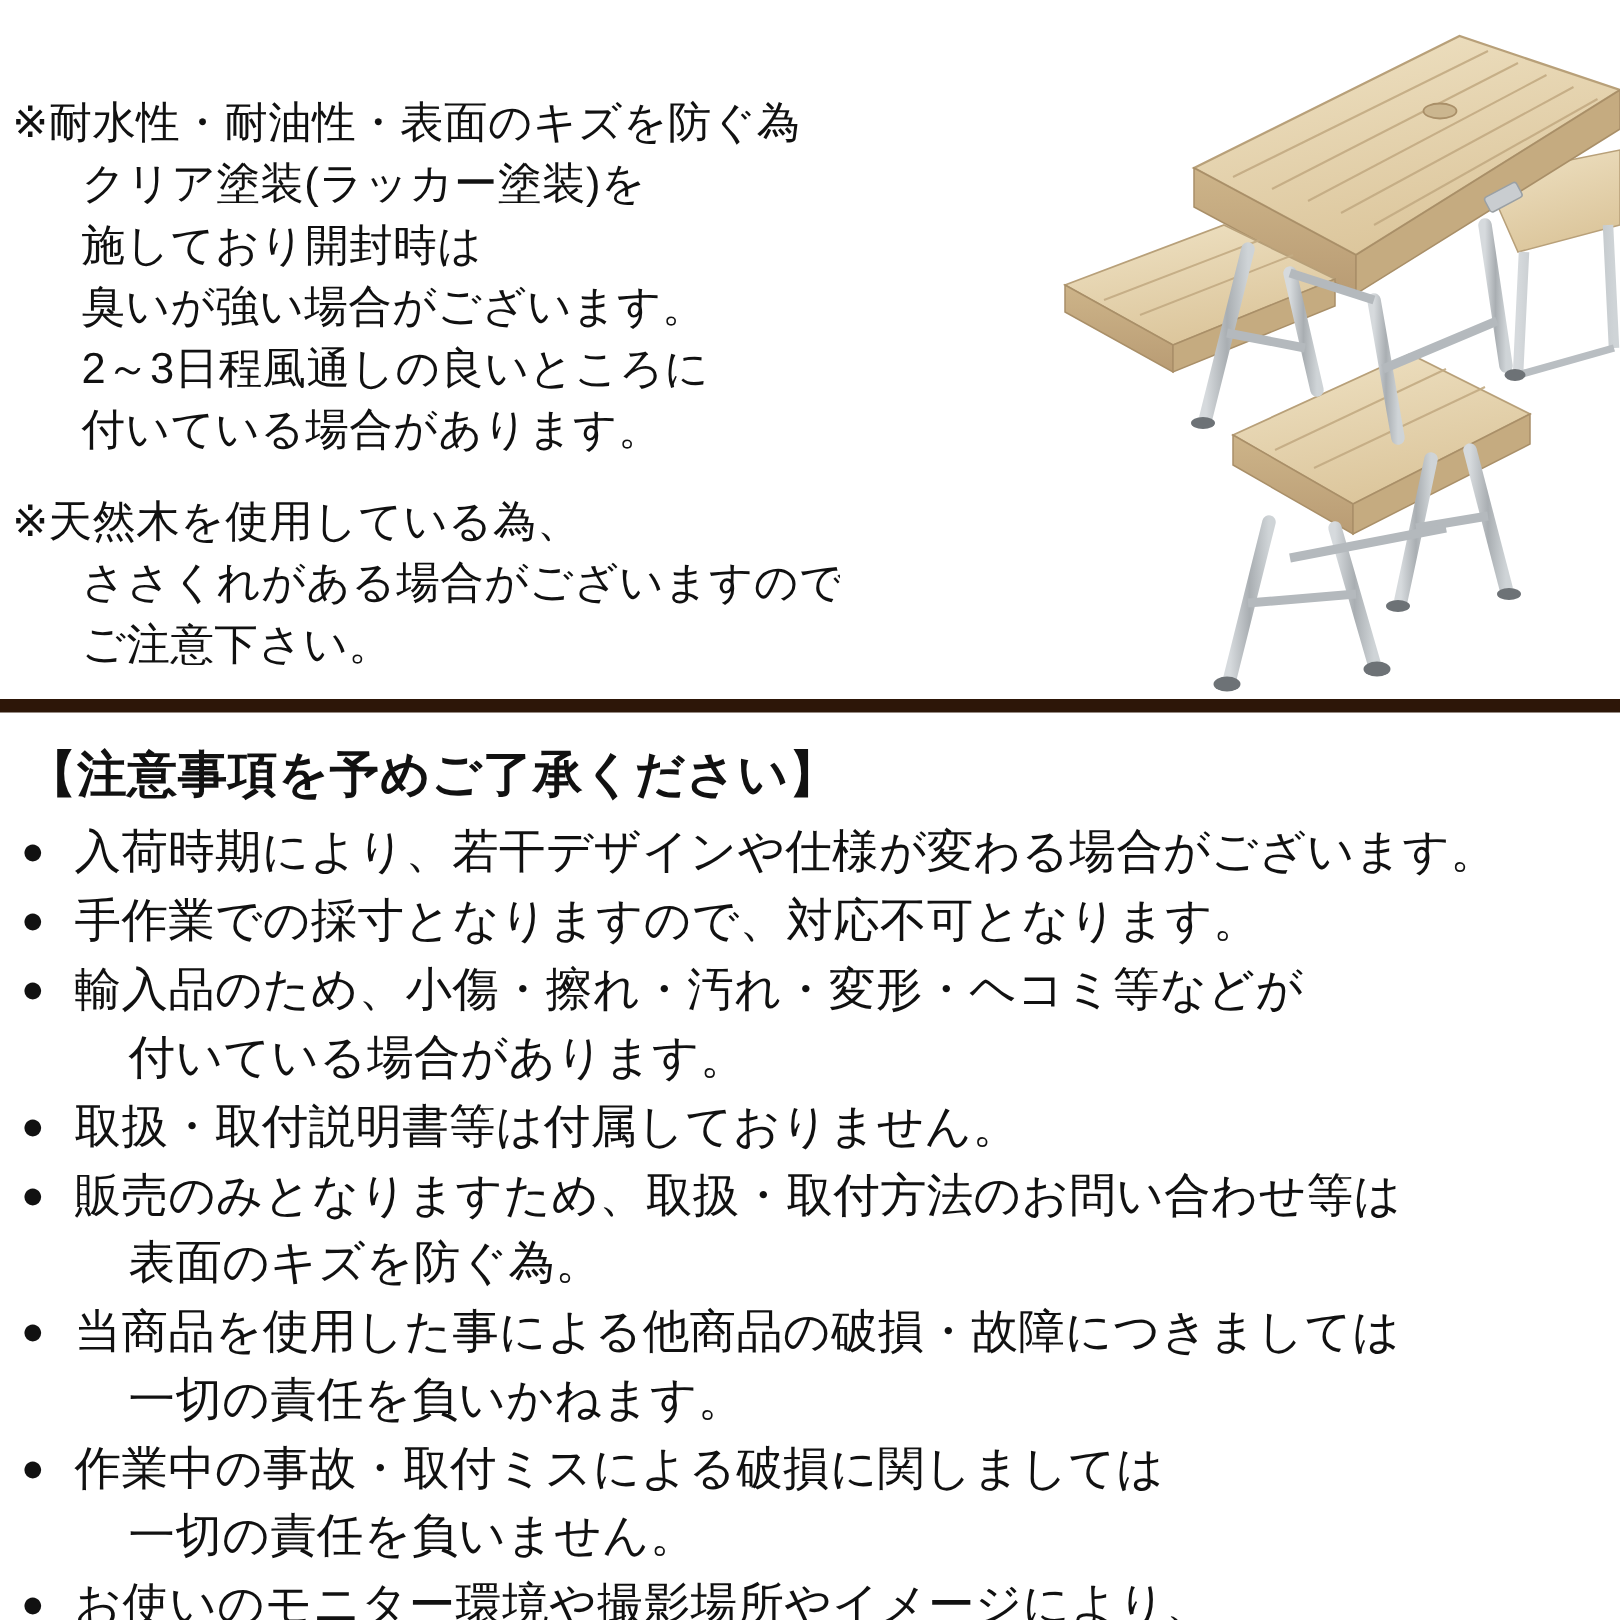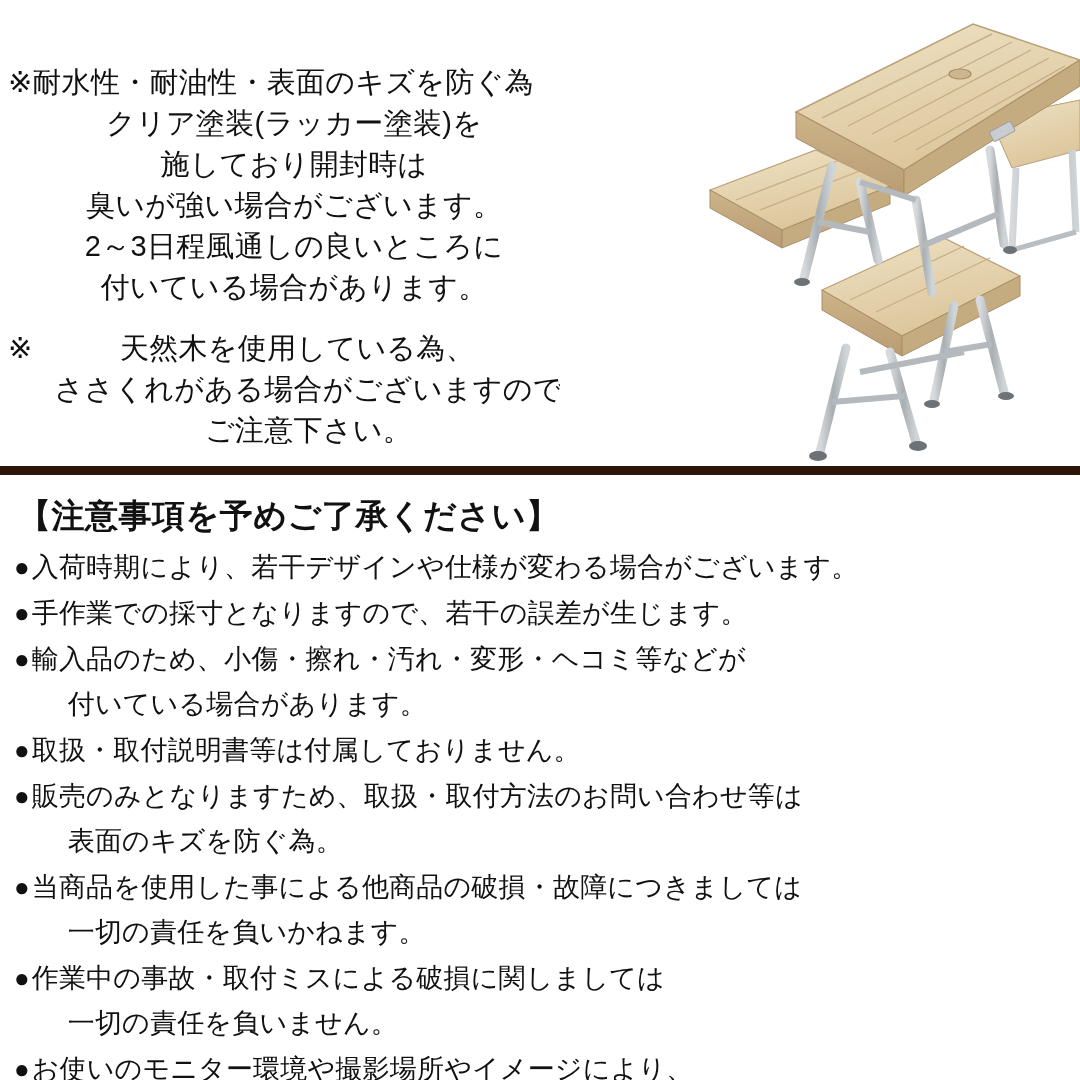--- a/index.html
+++ b/index.html
@@ -43,21 +43,20 @@
   }
   .note-lines {
     display: block;
   }
   .note-line {
     font-size: 29px;
     line-height: 41px;
     color: #111111;
     white-space: nowrap;
     letter-spacing: 0.3px;
-    text-align: center;
   }
   .indent-1 { padding-left: 22px; }
 
   
   .photo {
     position: absolute;
     right: 0px;
     top: 0px;
     width: 520px;
     height: 466px;
@@ -89,25 +88,26 @@
     margin-bottom: 1px;
   }
   .bullet {
     flex: 0 0 auto;
     font-size: 26px;
     line-height: 45px;
     color: #111111;
     padding-right: 2px;
   }
   .notice-text-line {
-    font-size: 27px;
+    font-size: 31px;
     line-height: 45px;
     color: #111111;
     white-space: nowrap;
     letter-spacing: 0.2px;
+    margin-left: 18px;
   }
   .cont-indent { padding-left: 36px; }
 </style>
 </head>
 <body>
 
 <div class="page">
 
   <div class="top-section">
 
@@ -236,21 +236,21 @@
     <div class="notice-item">
       <span class="bullet">●</span>
       <span>
         <div class="notice-text-line">入荷時期により、若干デザインや仕様が変わる場合がございます。</div>
       </span>
     </div>
 
     <div class="notice-item">
       <span class="bullet">●</span>
       <span>
-        <div class="notice-text-line">手作業での採寸となりますので、若干の誤差が生じます。</div>
+        <div class="notice-text-line">手作業での採寸となりますので、対応不可となります。</div>
       </span>
     </div>
 
     <div class="notice-item">
       <span class="bullet">●</span>
       <span>
         <div class="notice-text-line">輸入品のため、小傷・擦れ・汚れ・変形・ヘコミ等などが</div>
         <div class="notice-text-line cont-indent">付いている場合があります。</div>
       </span>
     </div>

